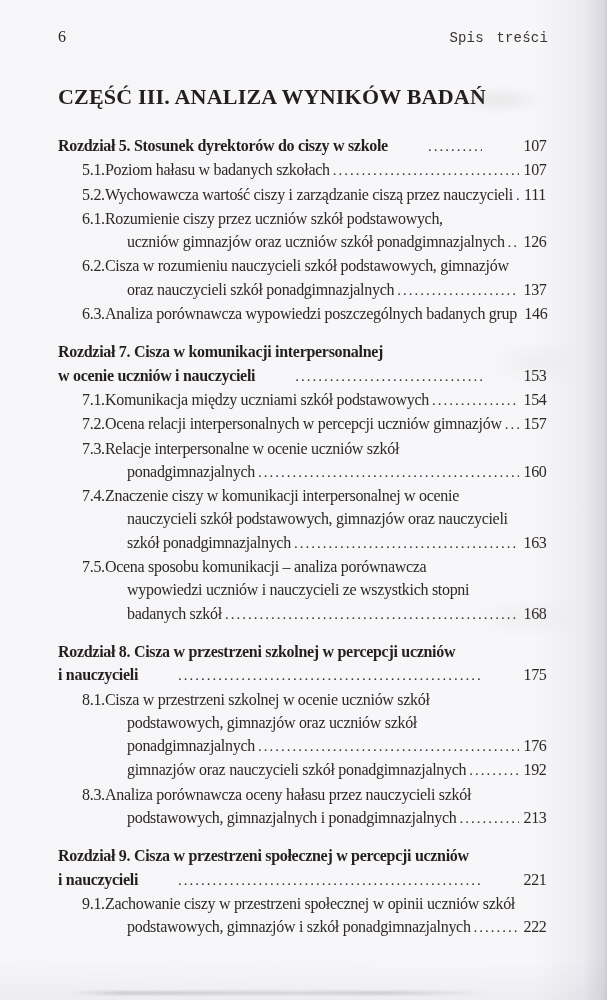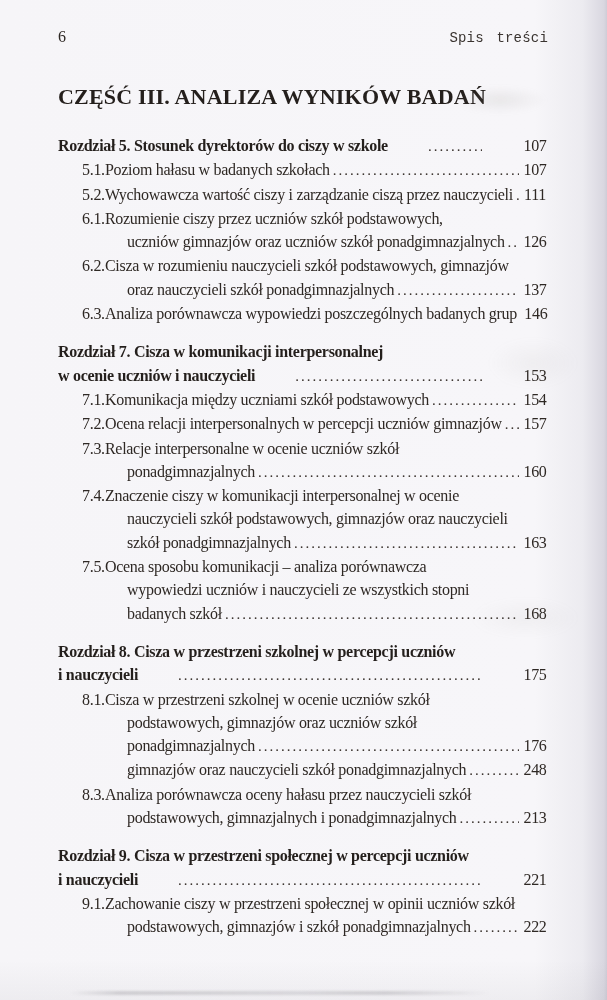--- a/index.html
+++ b/index.html
@@ -182,21 +182,21 @@
           <span class="text">podstawowych, gimnazjów oraz uczniów szkół</span>
         </div>
         <div class="row cont">
           <span class="text">ponadgimnazjalnych</span>
           <span class="dots"></span>
           <span class="pagenum">176</span>
         </div>
         <div class="row cont">
           <span class="text">gimnazjów oraz nauczycieli szkół ponadgimnazjalnych</span>
           <span class="dots"></span>
-          <span class="pagenum">248</span>
+          <span class="pagenum">192</span>
         </div>
         <div class="row section">
           <span class="num">8.3.</span>
           <span class="text">Analiza porównawcza oceny hałasu przez nauczycieli szkół</span>
         </div>
         <div class="row cont">
           <span class="text">podstawowych, gimnazjalnych i ponadgimnazjalnych</span>
           <span class="dots"></span>
           <span class="pagenum">213</span>
         </div>

